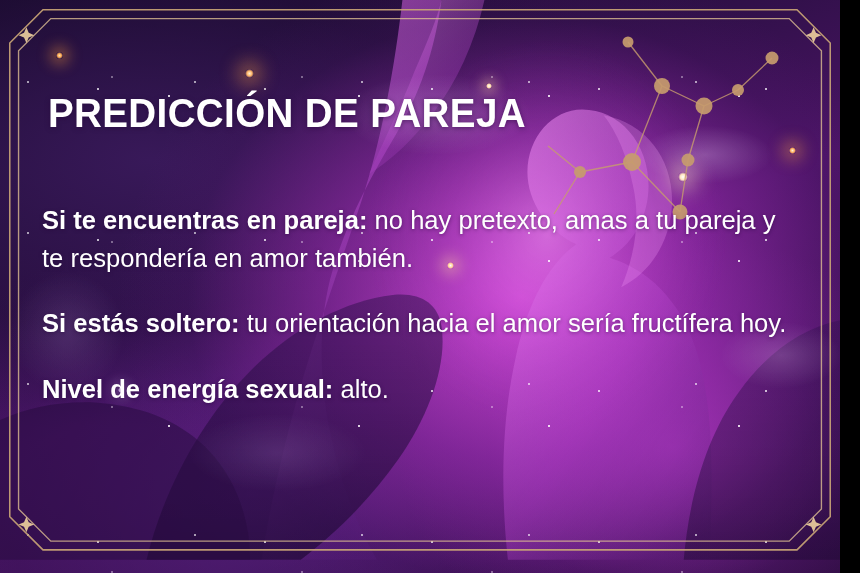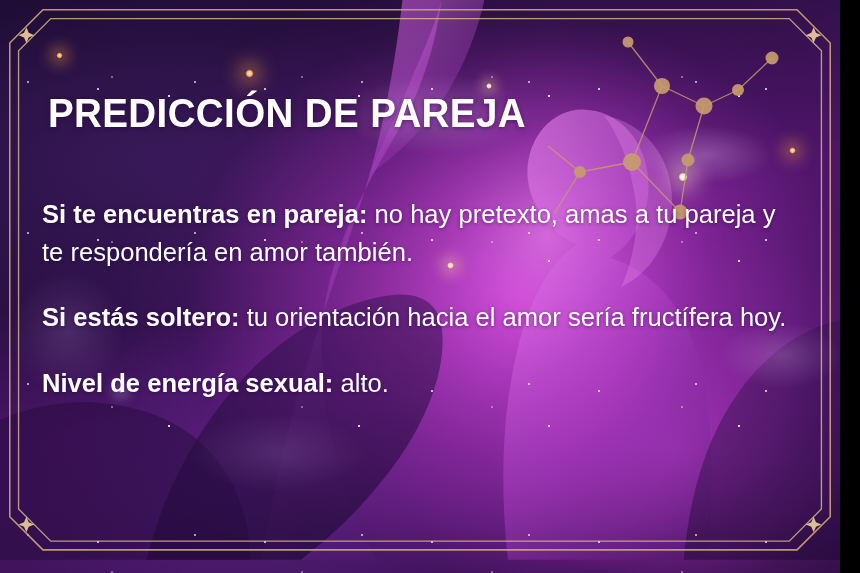--- a/index.html
+++ b/index.html
@@ -138,21 +138,21 @@
     color: #ffffff;
     transform: scaleX(0.94);
     transform-origin: left center;
     white-space: nowrap;
     text-shadow: 0 1px 5px rgba(35,5,55,0.55);
   }
 
   .paragraphs {
     position: absolute;
     left: 0;
-    top: 196px;
+    top: 202px;
     width: 780px;
   }
 
   .para {
     margin: 0 0 28px 0;
     font-family: "Liberation Sans", sans-serif;
     font-size: 26.5px;
     line-height: 1.42;
     color: #ffffff;
     transform: scaleX(0.965);

